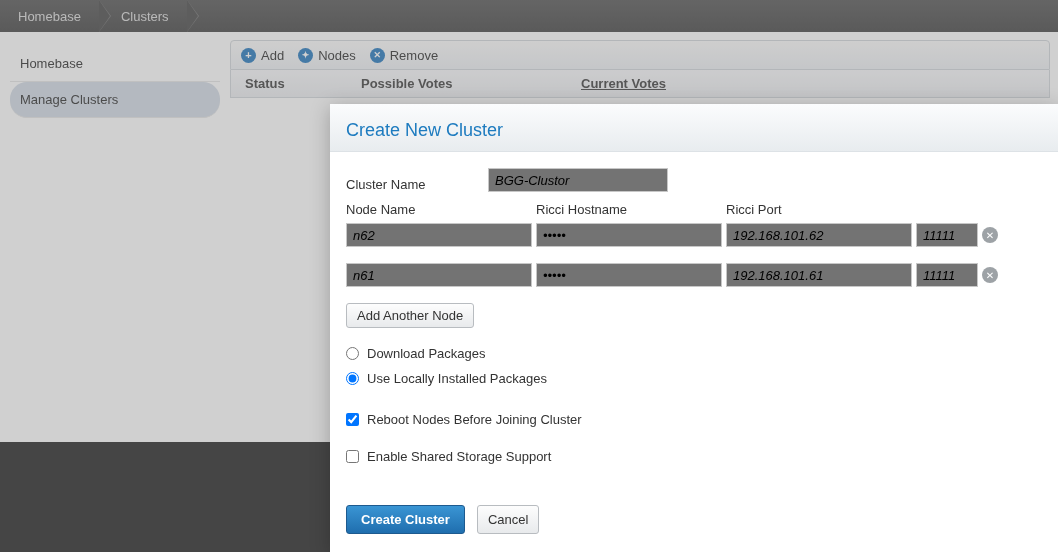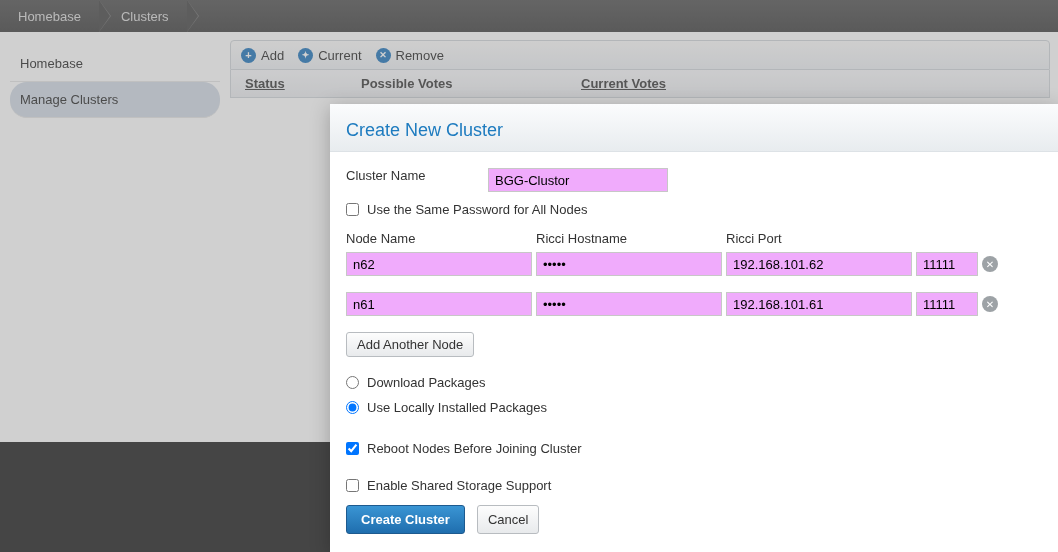--- a/index.html
+++ b/index.html
@@ -115,21 +115,21 @@
       border: 1px solid #d3d8dc;
       border-top: none;
       height: 28px;
       display: flex;
       align-items: center;
       color: #444;
       font-weight: bold;
     }
     .th { padding: 0 14px; }
     .th.name { width: 240px; }
-    .th.status { width: 116px; text-decoration: underline; }
+    .th.status { width: 116px; }
     .th.pv { width: 220px; }
     .th.cv { width: 180px; text-decoration: underline; }
 
     .footer-bar {
       position: absolute;
       left: 0; right: 0; bottom: 0;
       height: 110px;
       background: #2a2a2a;
       z-index: 1;
     }
@@ -164,31 +164,32 @@
       border-bottom: 1px solid #dde2e6;
     }
     .dialog-body {
       padding: 16px 16px 8px 16px;
       flex: 1;
       overflow: auto;
       color: #333;
     }
     .row {
       display: flex;
-      align-items: flex-start;
+      align-items: flex-end;
       margin-bottom: 10px;
       gap: 10px;
     }
     .row .label { width: 132px; }
     .text-input {
       border: 1px solid #c7c7c7;
       height: 24px;
       padding: 0 6px;
       font-size: 13px;
-      background: #f0abfc;
+      background: #737373;
+      font-style: italic;
     }
     .cluster-name-input { width: 180px; }
 
     .check-row { display: flex; align-items: center; gap: 8px; margin-bottom: 14px; }
 
     .node-table { width: 100%; margin-bottom: 6px; }
     .node-head, .node-row {
       display: grid;
       grid-template-columns: 186px 186px 186px 62px 26px;
       gap: 4px;
@@ -261,21 +262,21 @@
   </aside>
 
   <div class="content">
     <div class="toolbar">
       <div class="tool-btn">
         <span class="tool-icon plus"></span>
         <span>Add</span>
       </div>
       <div class="tool-btn">
         <span class="tool-icon star"></span>
-        <span>Current</span>
+        <span>Nodes</span>
       </div>
       <div class="tool-btn">
         <span class="tool-icon x"></span>
         <span>Remove</span>
       </div>
     </div>
     <div class="table-head">
       <div class="th status">Status</div>
       <div class="th pv">Possible Votes</div>
       <div class="th cv">Current Votes</div>
@@ -289,24 +290,20 @@
 
 <div class="dialog">
   <div class="dialog-head">Create New Cluster</div>
   <div class="dialog-body">
 
     <div class="row">
       <div class="label">Cluster Name</div>
       <input class="text-input cluster-name-input" value="BGG-Clustor" style="">
     </div>
 
-    <label class="check-row">
-      <input type="checkbox" style="">
-      <span>Use the Same Password for All Nodes</span>
-    </label>
 
     
     <div class="node-table">
       <div class="node-head">
         <div>Node Name</div>
         <div>Ricci Hostname</div>
         <div>Ricci Port</div>
         <div></div>
       </div>
 

